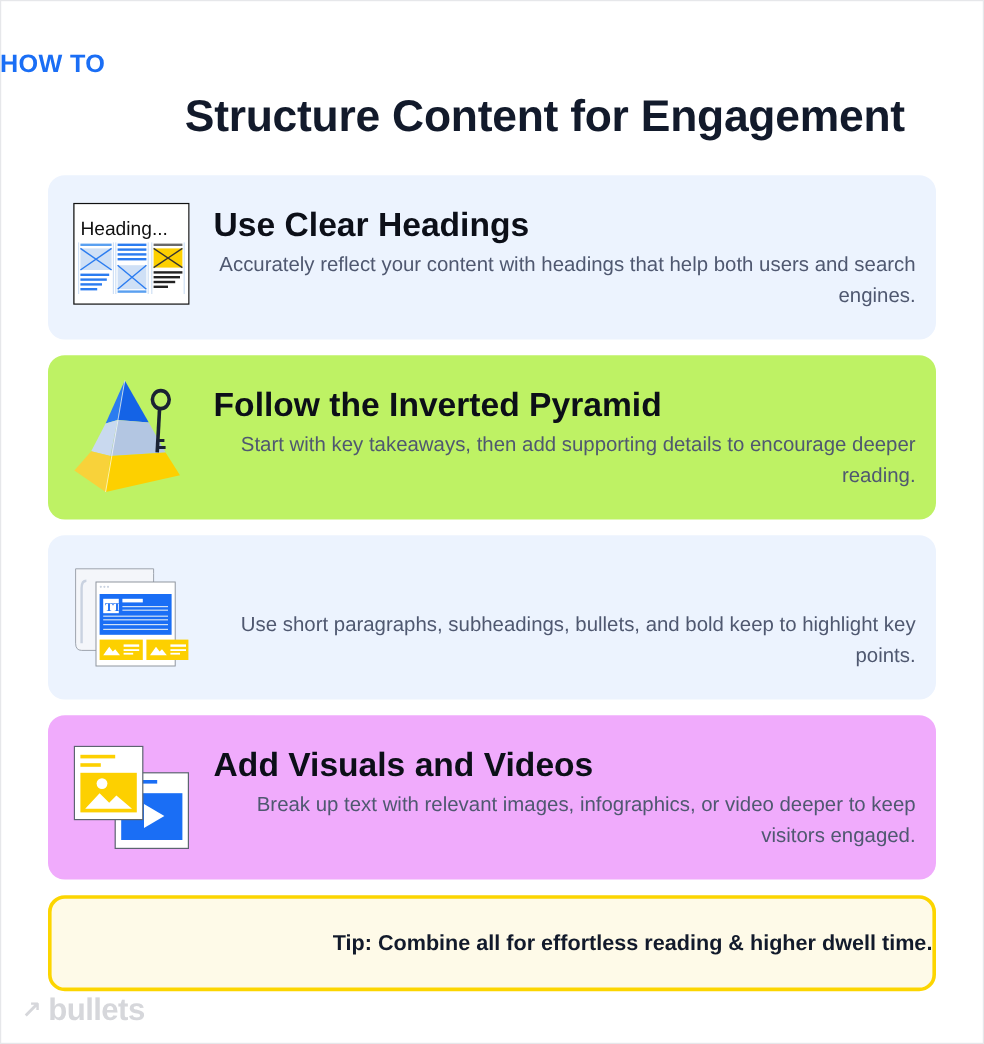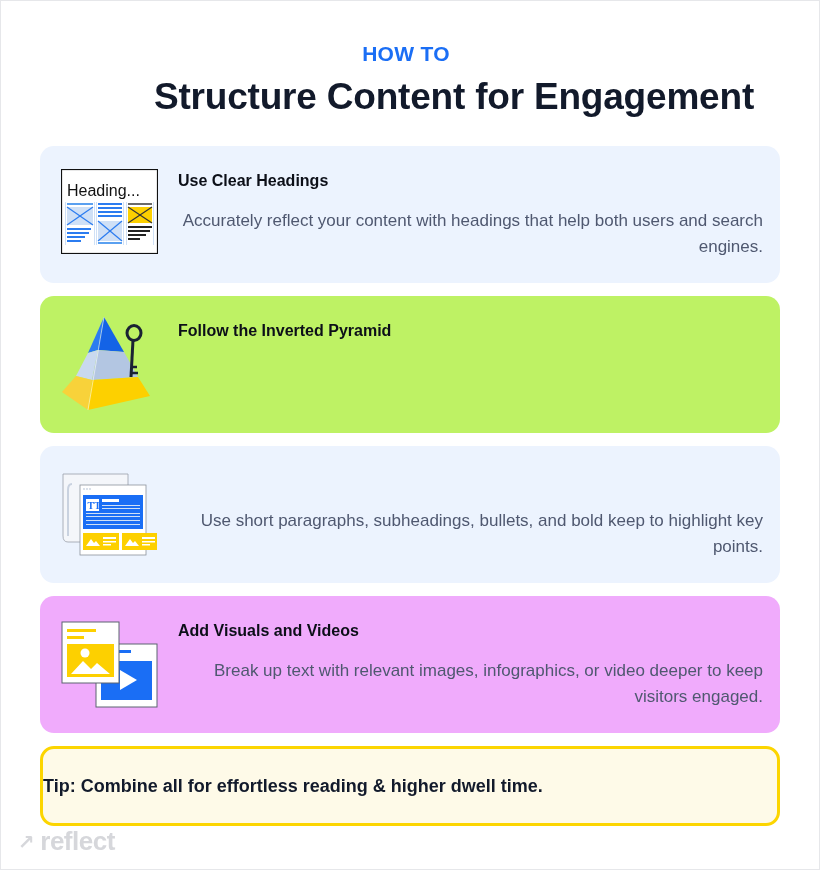--- a/index.html
+++ b/index.html
@@ -6,47 +6,47 @@
   body {
     width: 820px; height: 870px; background: #ffffff;
     font-family: "Liberation Sans", "DejaVu Sans", sans-serif;
     position: relative; overflow: hidden;
   }
   .frame {
     position: absolute; left: 0; top: 0; width: 818px; height: 868px;
     border: 1px solid #e6e7ea; background: #fff;
   }
   .kicker {
-    position: absolute; top: 42px; left: 0; width: 812px; text-align: center;
+    position: absolute; top: 42px; left: 0; width: 812px; 
     font-size: 21px; font-weight: 700; letter-spacing: 0.3px;
   }
   .title {
     position: absolute; top: 76px; left: 0; width: 820px; text-align: center;
     font-size: 37px; font-weight: 700; color: #121a2b; letter-spacing: -0.2px; padding-left: 44px;
   }
   .card {
     position: absolute; left: 40px; width: 740px; height: 137px;
     border-radius: 14px;
   }
   .card .icon {
     position: absolute; left: 20px; top: 24px; width: 100px; height: 90px;
   }
   .card .icon svg { display: block; }
   .card h3 {
     position: absolute; left: 138px; top: 26px; margin: 0;
-    font-size: 16px; font-weight: 700; color: #0c0f18;
+    font-size: 28px; font-weight: 700; color: #0c0f18;
   }
   .card p {
     position: absolute; left: 138px; top: 62px; width: 585px; margin: 0;
     font-size: 17px; line-height: 26px; color: #4f5870; text-align: right;
   }
   .tip {
     position: absolute; left: 40px; top: 746px; width: 734px; height: 74px;
     border: 3px solid; border-radius: 14px;
-    display: flex; align-items: center; justify-content: flex-start;
+    display: flex; align-items: center; justify-content: flex-end;
   }
   .tip span { font-size: 18px; font-weight: 700; color: #121a2b; }
   .logo {
     position: absolute; left: 18px; top: 826px; display: flex; align-items: center;
     font-size: 26px; font-weight: 700; letter-spacing: -0.5px;
   }
   .logo .arrow { font-size: 20px; margin-right: 6px; }
 </style>
 </head>
 <body>
@@ -114,20 +114,21 @@
       <polygon points="34,66 80,63 92,82 30,96" fill="#fdd000"></polygon>
       <line x1="46" y1="3" x2="30" y2="96" stroke="#ffffff" stroke-width="0.8" opacity="0.7"></line>
 
       <ellipse cx="76" cy="19" rx="7" ry="7.5" fill="none" stroke="#1a2233" stroke-width="3"></ellipse>
       <line x1="75" y1="26" x2="73" y2="63" stroke="#1a2233" stroke-width="3"></line>
       <line x1="73" y1="53" x2="79" y2="53" stroke="#1a2233" stroke-width="2.5"></line>
       <line x1="73" y1="59" x2="80" y2="59" stroke="#1a2233" stroke-width="2.5"></line>
     </svg>
   </div>
   <h3>Follow the Inverted Pyramid</h3>
+  <p>Start with key takeaways, then add supporting details to encourage deeper reading.</p>
 </div>
 
 <div class="card" style="top:446px;background:#ecf3fe">
   <div class="icon" style="left:20px;top:26px;width:100px;height:85px">
     <svg width="100" height="85" viewBox="0 0 100 85">
 
       <path d="M3,2 H68 V6 H68 V70 H8 Q3,70 3,64 Z" fill="#f4f6fa" stroke="#9aa0aa" stroke-width="0.8"></path>
       <path d="M12,12 Q8,12 8,18 V64" fill="none" stroke="#c9d2e0" stroke-width="2"></path>
 
       <rect x="20" y="13" width="66" height="70" fill="#ffffff" stroke="#8c929c" stroke-width="0.8"></rect>
@@ -180,14 +181,14 @@
   <h3>Add Visuals and Videos</h3>
   <p>Break up text with relevant images, infographics, or video deeper to keep visitors engaged.</p>
 </div>
 
 <div class="tip" style="background:#fefae8;border-color:#fcd500">
   <span>Tip: Combine all for effortless reading &amp; higher dwell time.</span>
 </div>
 
 <div class="logo" style="color:#d6d7db">
   <span class="arrow">↗</span>
-  <span>reflect</span>
+  <span>bullets</span>
 </div>
 
 </body></html>

